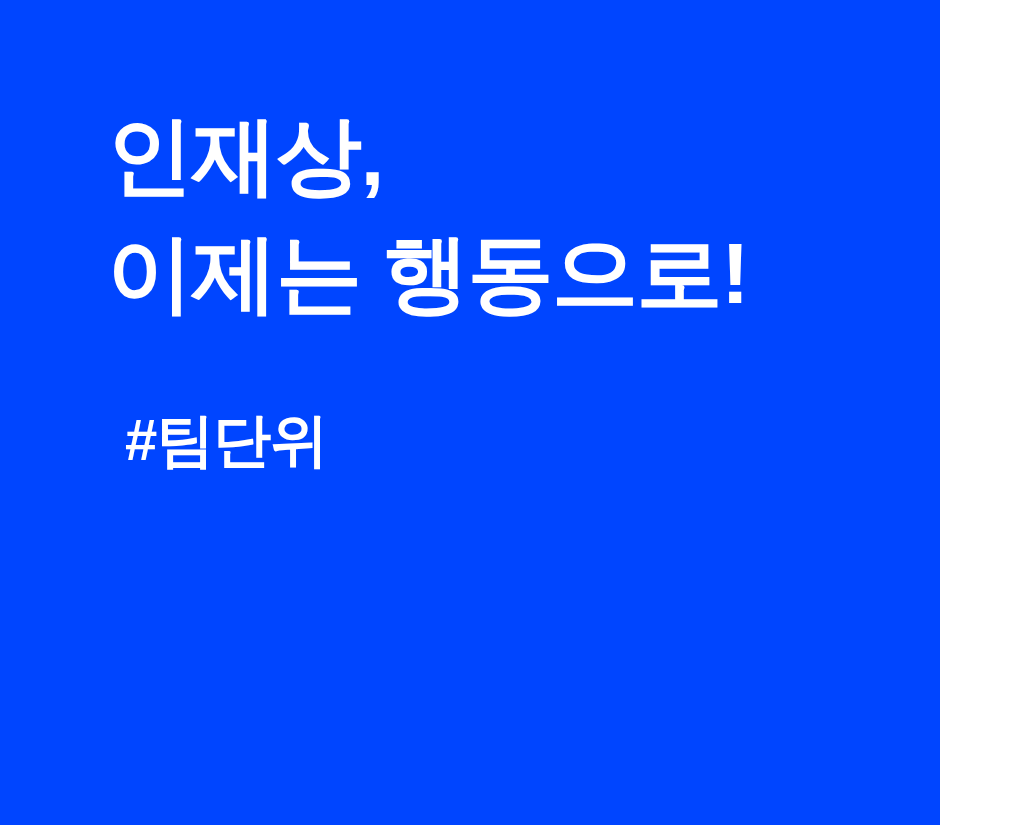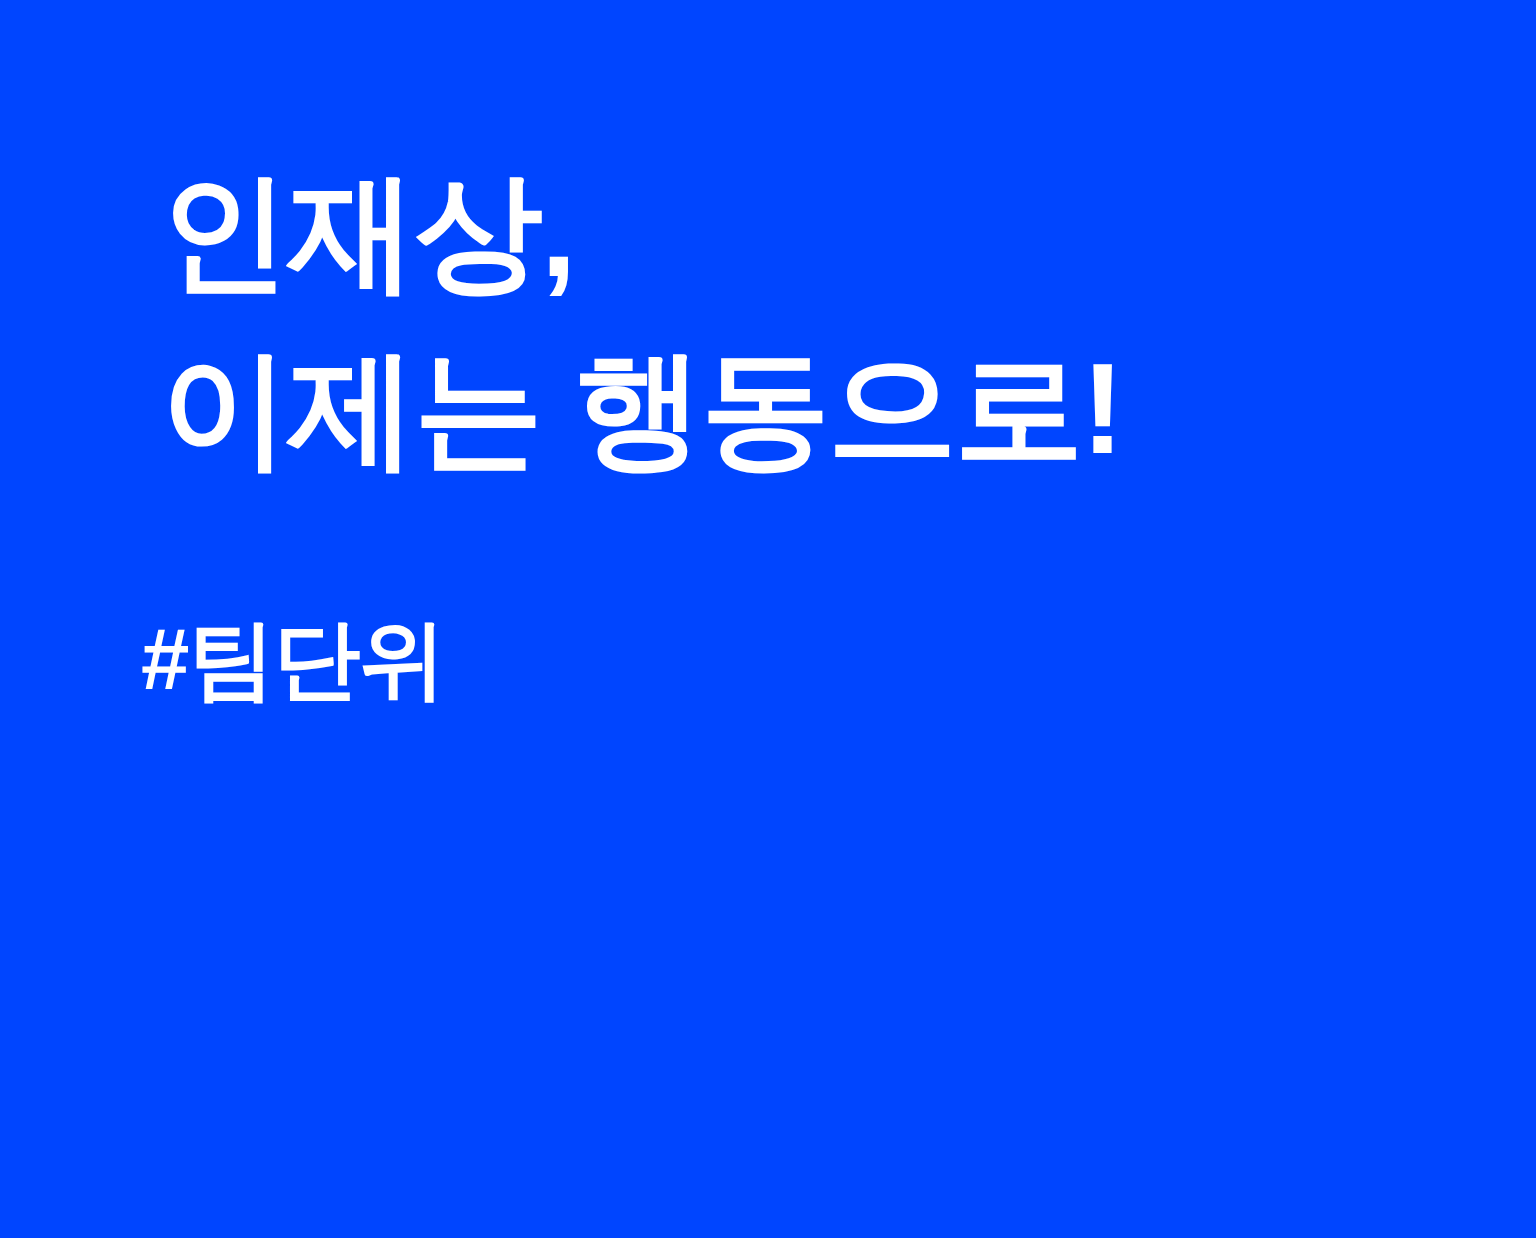--- a/index.html
+++ b/index.html
@@ -9,21 +9,21 @@
 
   body {
     width: 1024px;
     height: 825px;
     overflow: hidden;
     font-family: "Liberation Sans", "DejaVu Sans", sans-serif;
   }
 
   #slide {
     position: relative;
-    width: 1024px;
+    width: 940px;
     height: 825px;
     background: #0045ff;
     box-sizing: border-box;
   }
 
   #content-block {
     position: absolute;
     left: 107px;
     top: 96px;
     width: 860px;
@@ -42,21 +42,21 @@
 
   .headline-line {
     display: block;
   }
 
   #tag-list {
     margin: 0;
     padding: 0;
     list-style: none;
     position: absolute;
-    left: 94px;
+    left: 125px;
     top: 396px;
     width: 860px;
   }
 
   .tag-item {
     color: #ffffff;
     font-size: 58px;
     line-height: 88px;
     font-weight: 600;
     letter-spacing: -1px;

